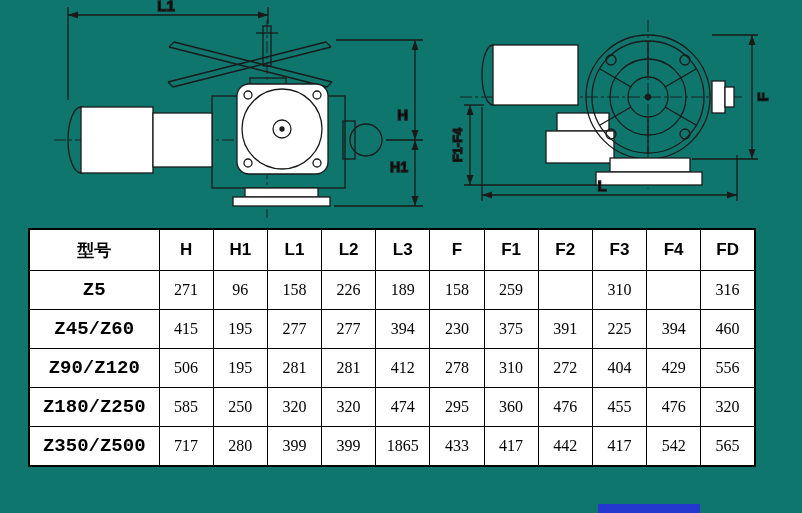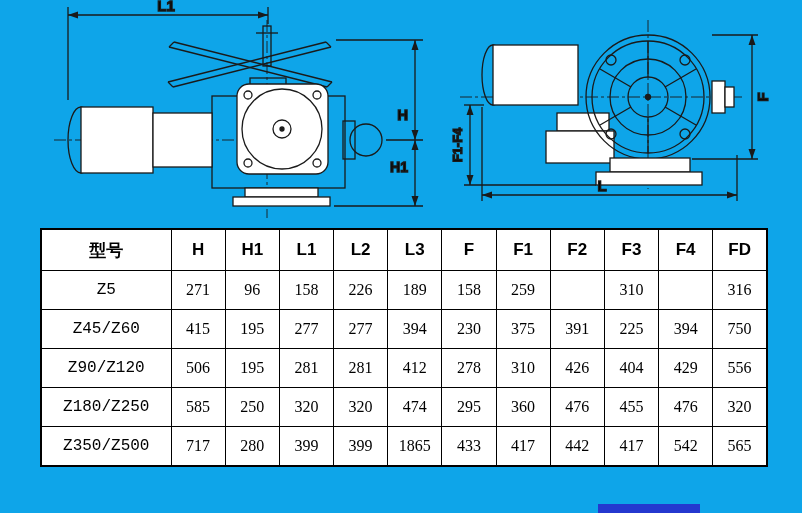--- a/index.html
+++ b/index.html
@@ -1,38 +1,38 @@
 <!DOCTYPE html>
 <html><head>
 <meta charset="utf-8">
 <style>
   html,body{margin:0;padding:0;background:#ffffff;}
   #page{
-    position:relative;width:802px;height:513px;background:#0ea5e9;
+    position:relative;width:802px;height:513px;background:#0f766e;
     font-family:"Liberation Sans",sans-serif;overflow:hidden;
   }
   .drawing{position:absolute;}
   #dims-table{
-    position:absolute;left:40px;top:228px;width:728px;
+    position:absolute;left:28px;top:228px;width:728px;
     border-collapse:collapse;table-layout:fixed;background:#fff;
     border:2px solid #000;
   }
   #dims-table th,#dims-table td{
     border:1.5px solid #000;text-align:center;vertical-align:middle;
     padding:0;height:38px;overflow:hidden;
   }
   #dims-table thead th{
     font-weight:bold;font-size:17px;height:40px;
     font-family:"Liberation Sans",sans-serif;color:#000;
   }
   #dims-table tbody td{
     font-family:"Liberation Serif",serif;font-size:16px;color:#000;
   }
   #dims-table tbody td.model-cell{
-    font-family:"Liberation Mono",monospace;font-size:16px;font-weight:normal;
+    font-family:"Liberation Mono",monospace;font-size:19px;font-weight:bold;
   }
   .model-col{width:130px;}
   #bottom-bar{position:absolute;left:598px;top:504px;width:102px;height:9px;}
   svg text{fill:#000;font-family:"Liberation Sans",sans-serif;font-weight:bold;}
 </style>
 </head>
 <body>
 
 <div id="page">
 
@@ -239,32 +239,32 @@
           <td>415</td>
           <td>195</td>
           <td>277</td>
           <td>277</td>
           <td>394</td>
           <td>230</td>
           <td>375</td>
           <td>391</td>
           <td>225</td>
           <td>394</td>
-          <td>750</td>
+          <td>460</td>
         </tr>
         <tr>
           <td class="model-cell">Z90/Z120</td>
           <td>506</td>
           <td>195</td>
           <td>281</td>
           <td>281</td>
           <td>412</td>
           <td>278</td>
           <td>310</td>
-          <td>426</td>
+          <td>272</td>
           <td>404</td>
           <td>429</td>
           <td>556</td>
         </tr>
         <tr>
           <td class="model-cell">Z180/Z250</td>
           <td>585</td>
           <td>250</td>
           <td>320</td>
           <td>320</td>

